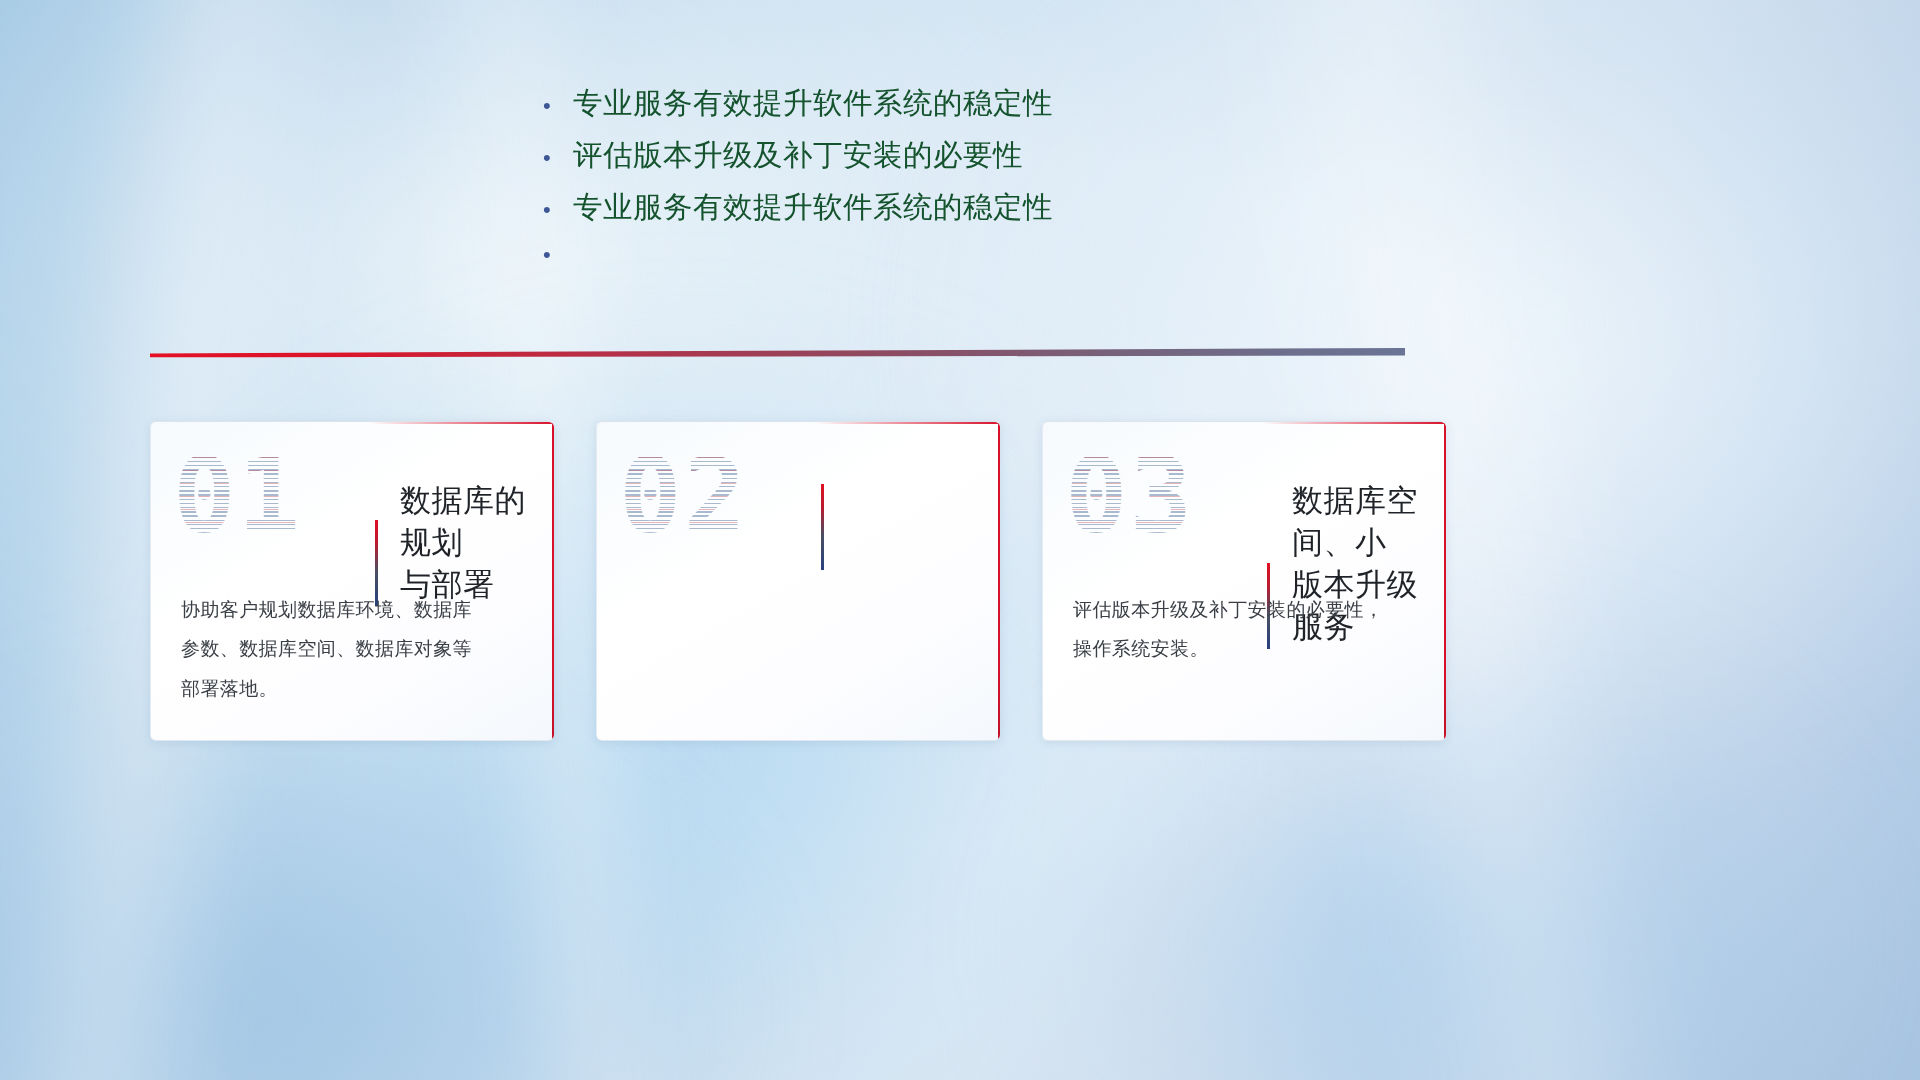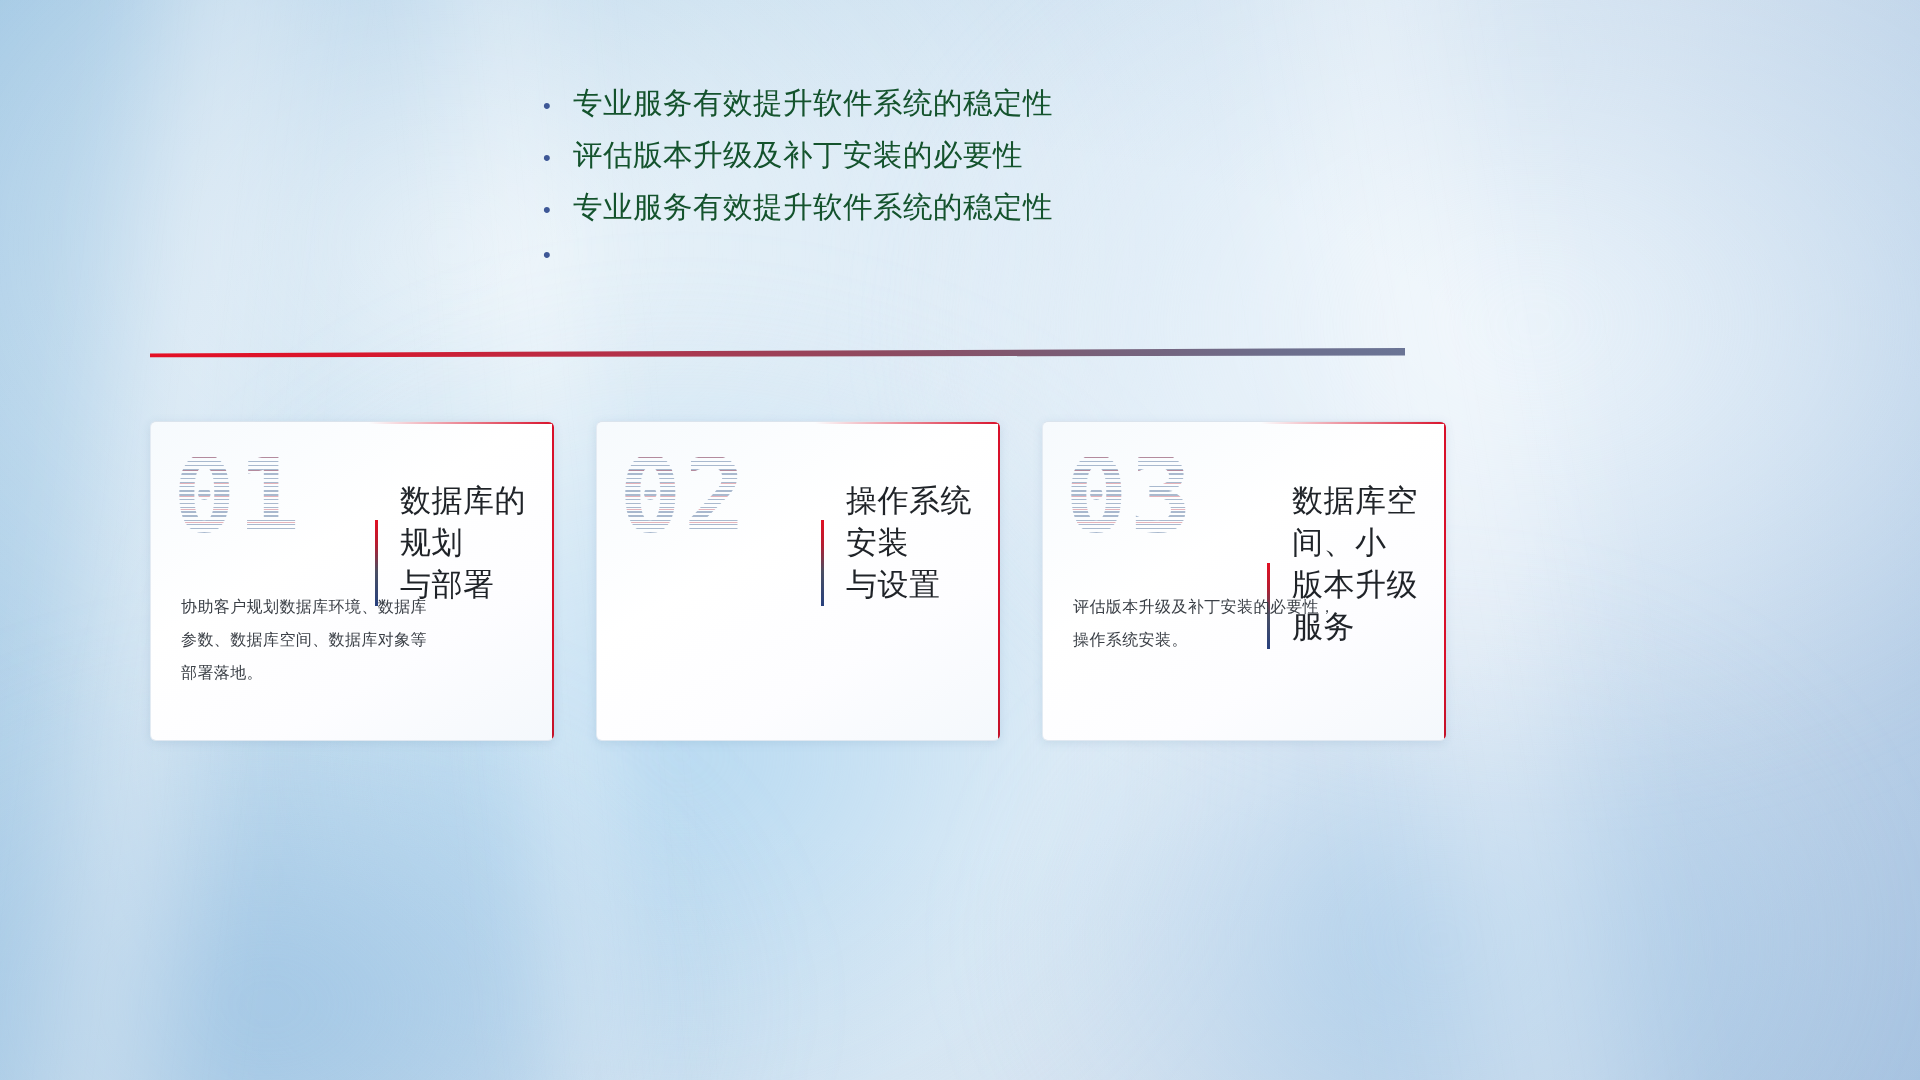--- a/index.html
+++ b/index.html
@@ -169,21 +169,21 @@
     background:linear-gradient(180deg,#e10f23 0%,#b81c30 28%,#4a4f63 60%,#27407e 100%);
   }
   .card-title {
     font-size:31px; line-height:1.36;
     color:#1f2328; font-weight:400; letter-spacing:.5px;
     white-space:pre-line;
   }
 
   .card-body {
     position:absolute; left:30px; right:28px; top:168px;
-    font-size:16px; line-height:2.07;
+    font-size:19px; line-height:2.07;
     color:#3a3f46; letter-spacing:.4px;
     white-space:pre-line;
   }
 </style>
 </head>
 <body>
 
 <div id="bg">
   <div class="bg-base"></div>
   <div class="bg-glow-a"></div>
@@ -253,22 +253,20 @@
 参数、数据库空间、数据库对象等
 部署落地。</div>
   </div>
 
   <div class="card card-2">
     <div class="card-head">
       <div class="ghost-num">02</div>
       <div class="ghost-num-tint">02</div>
       <div class="title-wrap">
         <span class="title-bar"></span>
-        <span class="card-title">操作系统安装
-与设置</span>
       </div>
     </div>
   </div>
 
   <div class="card card-3">
     <div class="card-head">
       <div class="ghost-num">03</div>
       <div class="ghost-num-tint">03</div>
       <div class="title-wrap">
         <span class="title-bar"></span>

